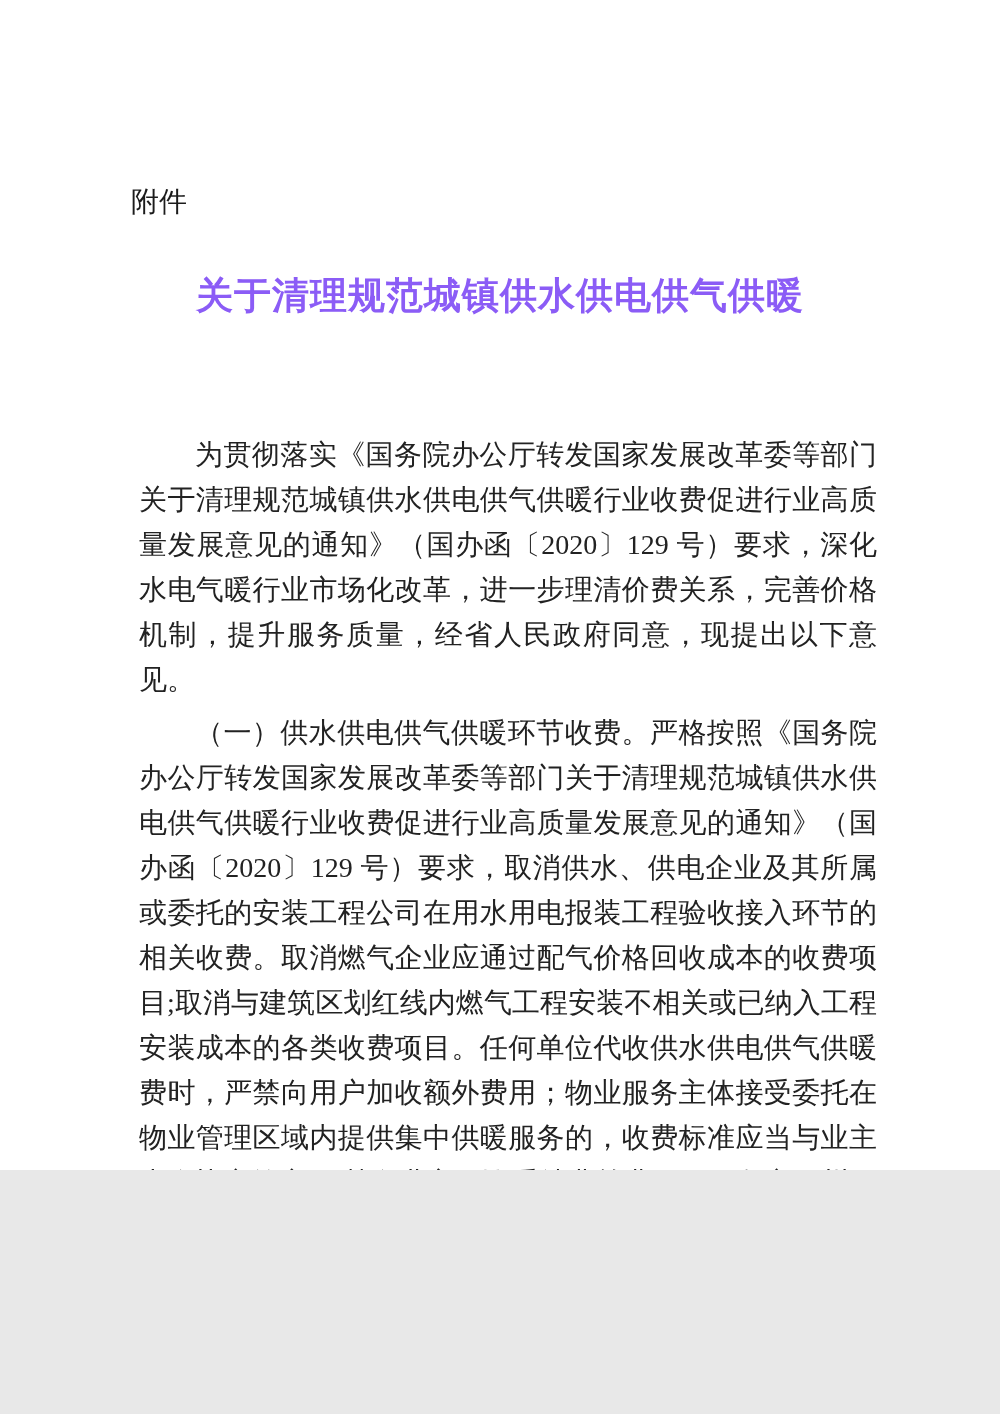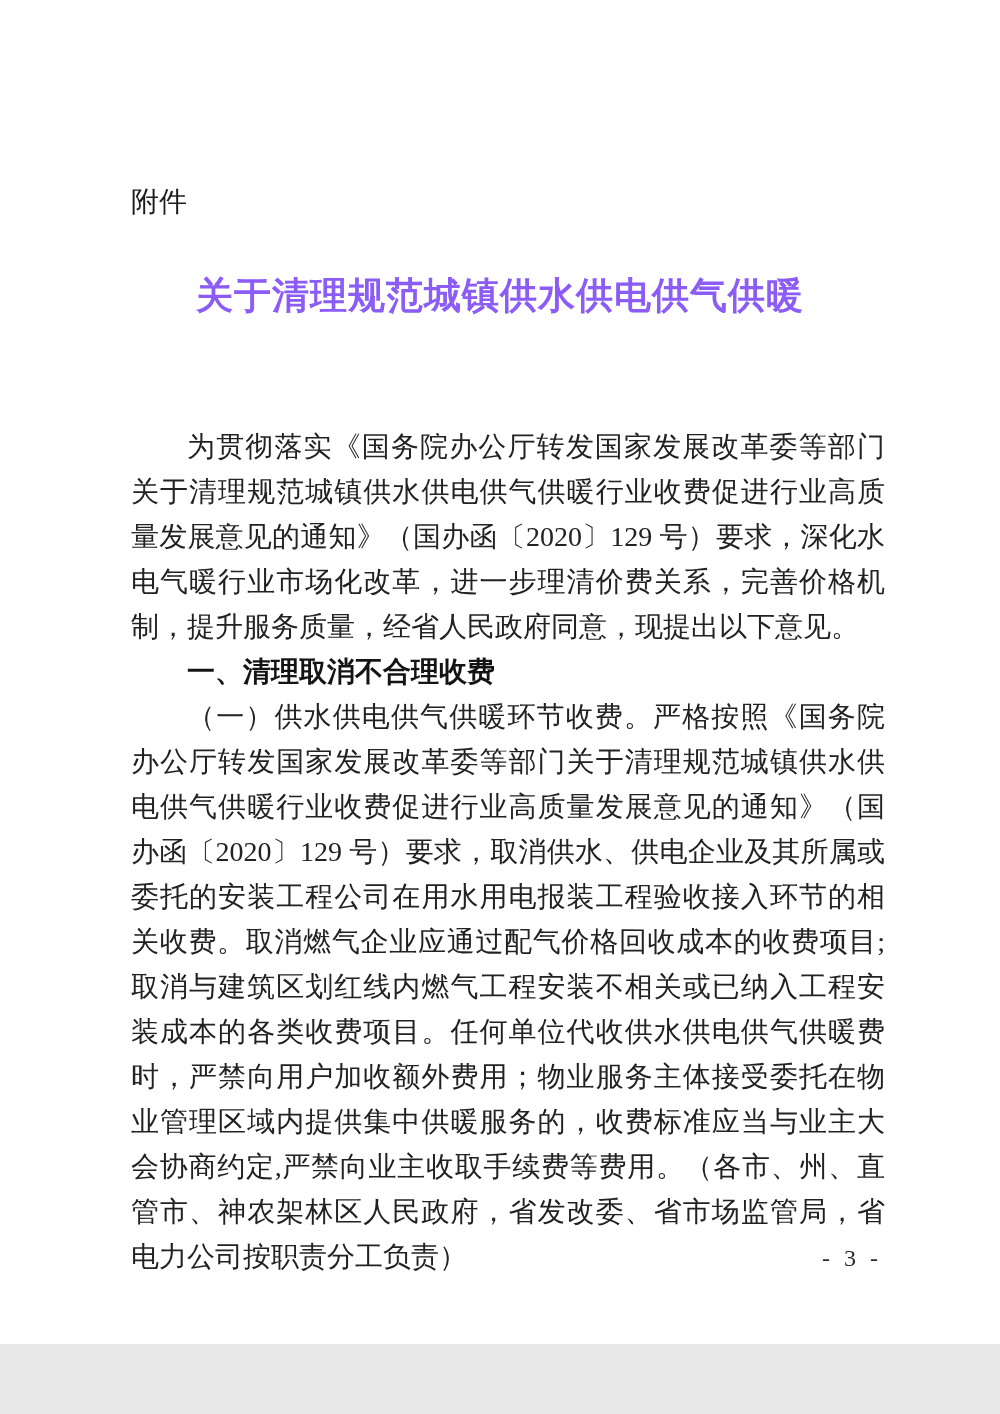--- a/index.html
+++ b/index.html
@@ -1,20 +1,20 @@
 <!DOCTYPE html>
 <html lang="zh"><head>
 <meta charset="utf-8">
 <style>
   * { margin: 0; padding: 0; box-sizing: border-box; }
   html, body { background: #e8e8e8; }
   .page {
     position: relative;
     width: 1000px;
-    height: 1344px;
+    height: 1170px;
     margin: 0 auto;
     background: #ffffff;
     overflow: hidden;
     font-family: "Liberation Serif", "DejaVu Serif", serif;
     color: #1e1e1e;
   }
   .attachment-label {
     position: absolute;
     left: 131px;
     top: 186px;
@@ -40,21 +40,21 @@
     left: 131px;
     top: 424px;
     width: 754px;
     font-size: 28px;
     line-height: 45px;
     text-align: justify;
     color: #222222;
   }
   .para {
     text-indent: 2em;
-    margin: 0;
+    margin: 8px;
   }
   .para.heading {
     font-family: "Liberation Sans", "DejaVu Sans", sans-serif;
     font-weight: bold;
     color: #141414;
   }
   .page-number {
     position: absolute;
     right: 118px;
     top: 1245px;
@@ -69,19 +69,18 @@
 <div class="page">
 
   <div class="attachment-label">附件</div>
 
   <h1 class="doc-title">
     <span class="title-line">关于清理规范城镇供水供电供气供暖</span>
   </h1>
 
   <div class="body-text">
     <p class="para">为贯彻落实《国务院办公厅转发国家发展改革委等部门关于清理规范城镇供水供电供气供暖行业收费促进行业高质量发展意见的通知》（国办函〔2020〕129 号）要求，深化水电气暖行业市场化改革，进一步理清价费关系，完善价格机制，提升服务质量，经省人民政府同意，现提出以下意见。</p>
-    <p class="para heading">一、清理取消不合理收费</p>
     <p class="para">（一）供水供电供气供暖环节收费。严格按照《国务院办公厅转发国家发展改革委等部门关于清理规范城镇供水供电供气供暖行业收费促进行业高质量发展意见的通知》（国办函〔2020〕129 号）要求，取消供水、供电企业及其所属或委托的安装工程公司在用水用电报装工程验收接入环节的相关收费。取消燃气企业应通过配气价格回收成本的收费项目;取消与建筑区划红线内燃气工程安装不相关或已纳入工程安装成本的各类收费项目。任何单位代收供水供电供气供暖费时，严禁向用户加收额外费用；物业服务主体接受委托在物业管理区域内提供集中供暖服务的，收费标准应当与业主大会协商约定,严禁向业主收取手续费等费用。（各市、州、直管市、神农架林区人民政府，省发改委、省市场监管局，省电力公司按职责分工负责）</p>
   </div>
 
   <div class="page-number">- 3 -</div>
 
 </div>
 
 </body></html>

